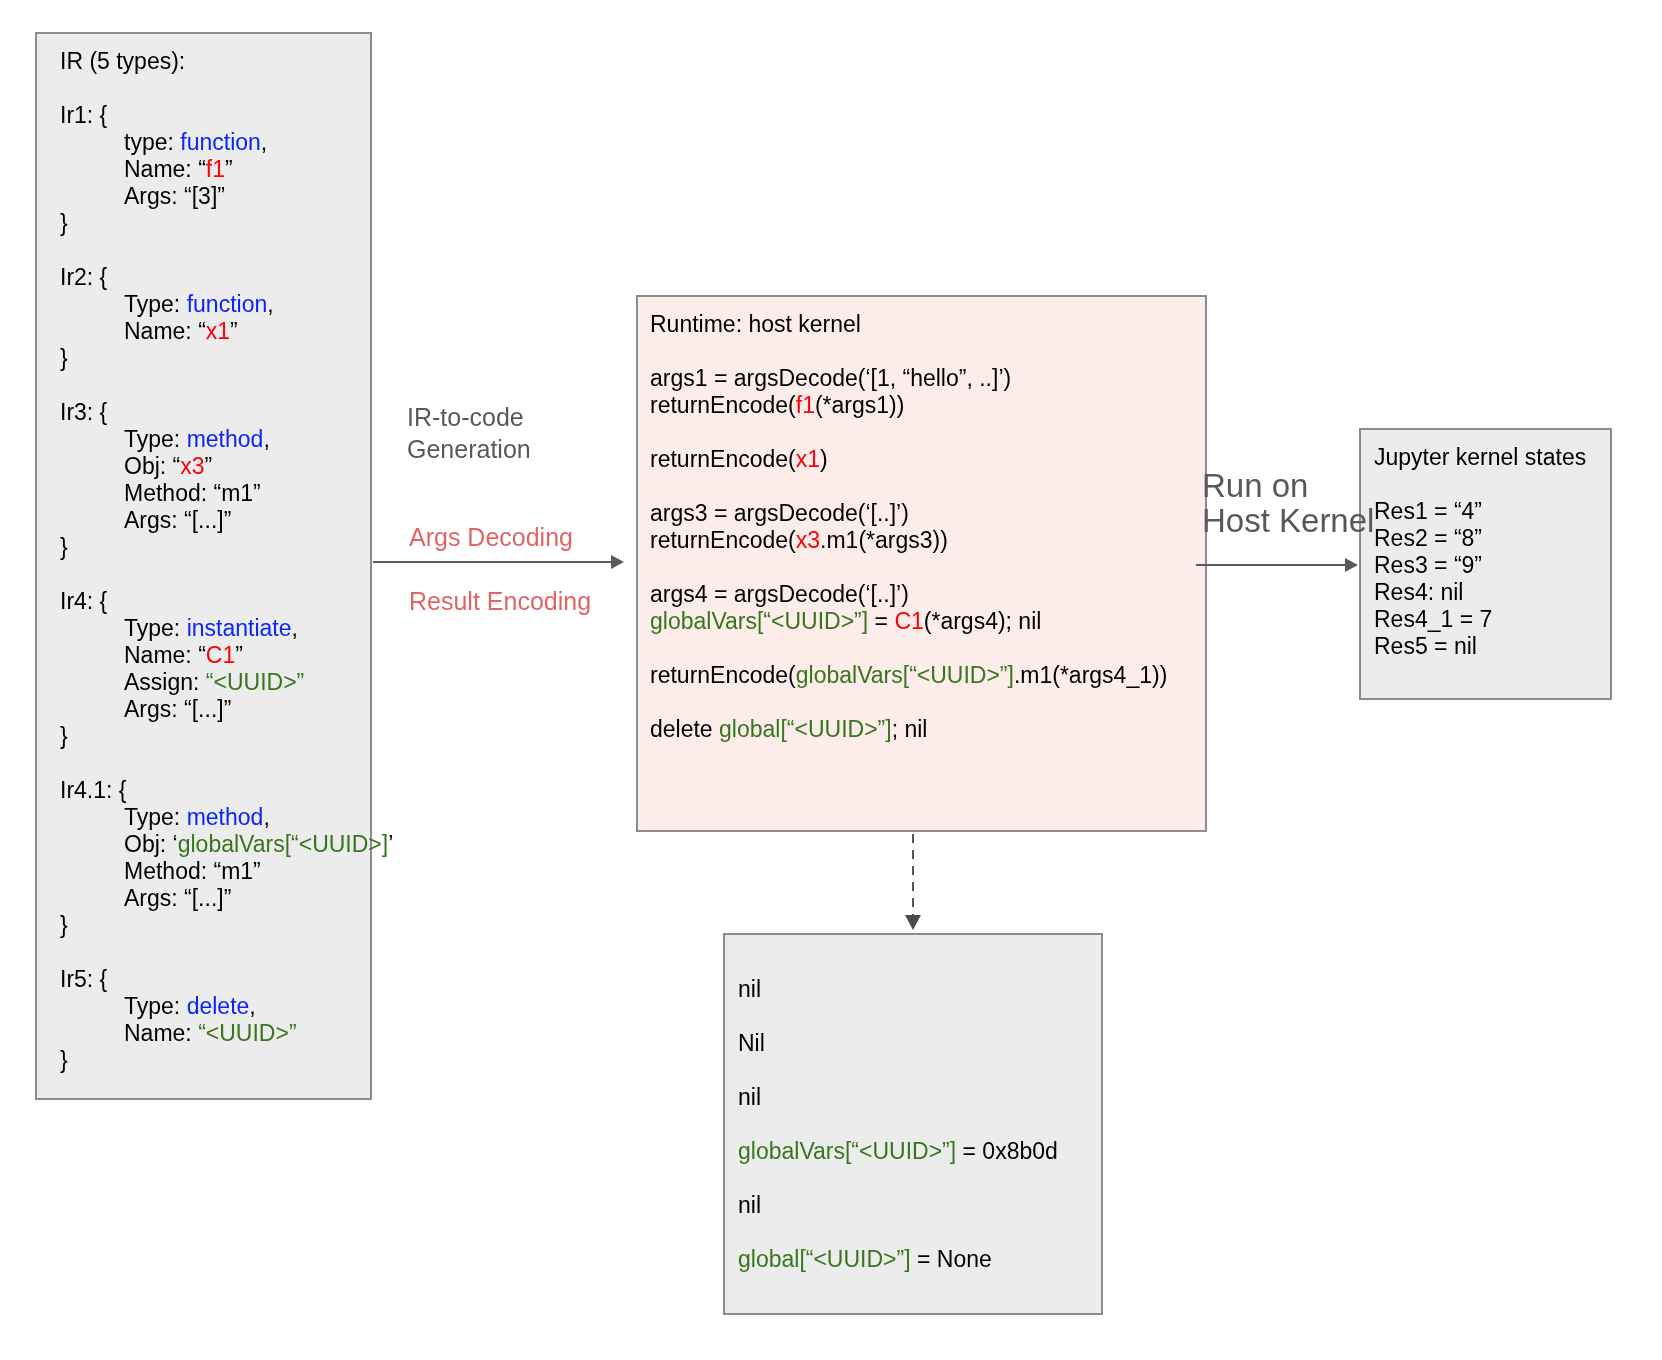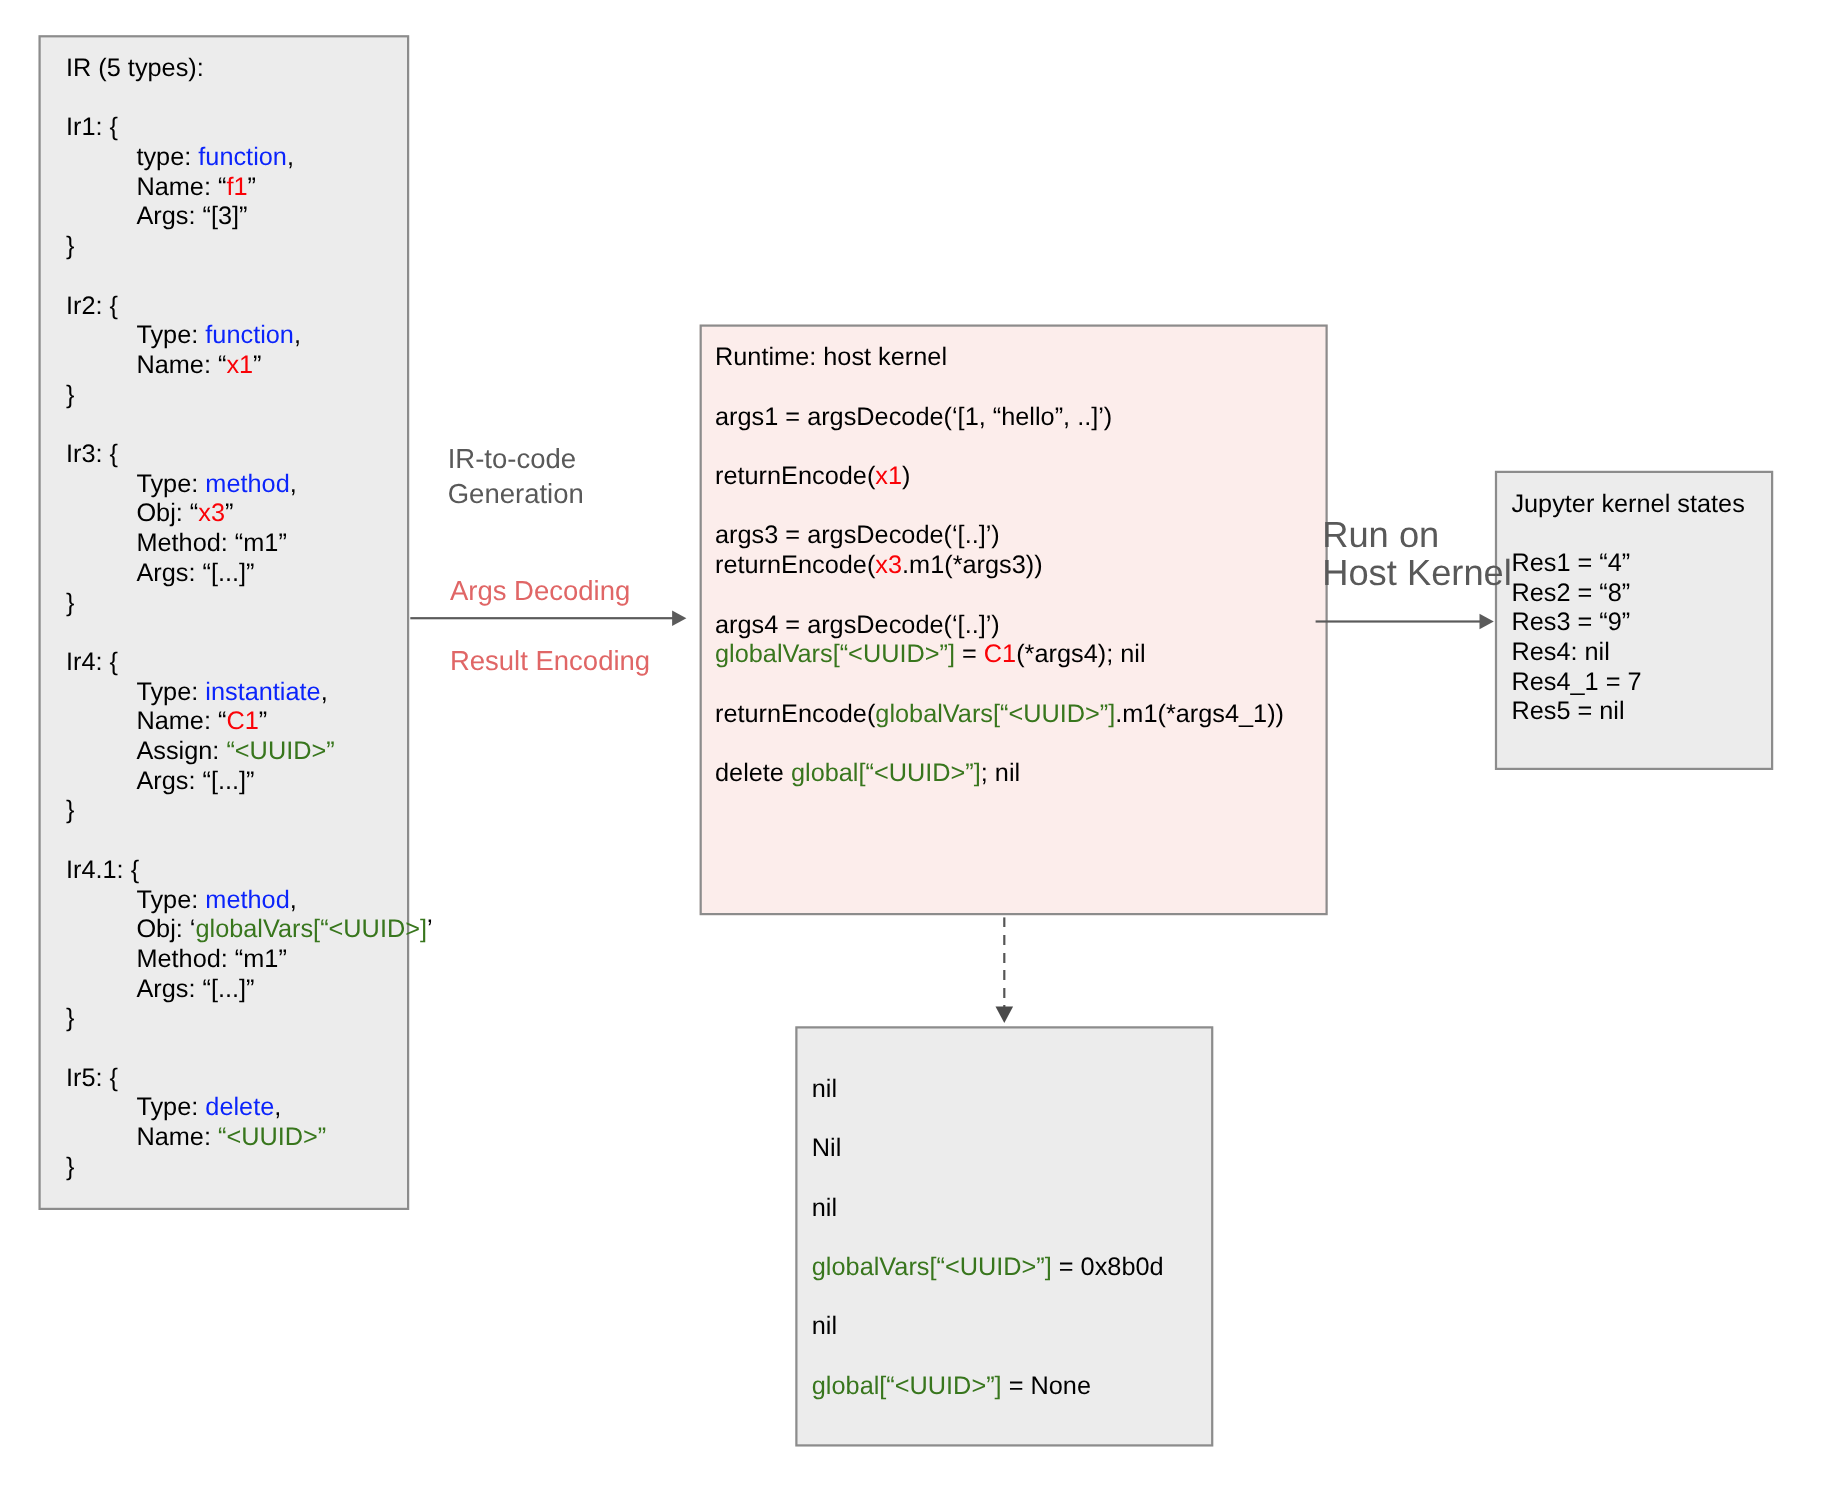--- a/index.html
+++ b/index.html
@@ -99,20 +99,21 @@
       <div class="ln"><span>Ir5: {</span></div>
       <div class="ln ind"><span>Type: </span><span class="blue">delete</span><span>,</span></div>
       <div class="ln ind"><span>Name: </span><span class="green">“&lt;UUID&gt;”</span></div>
       <div class="ln"><span>}</span></div>
     </div>
 
   <div id="runtime-box" class="box pink-fill">
       <div class="ln"><span>Runtime: host kernel</span></div>
       <div class="ln">&nbsp;</div>
       <div class="ln"><span>args1 = </span><span class="bold">argsDecode</span><span>(‘[1, “hello”, ..]’)</span></div>
+      <div class="ln"><span class="bold">returnEncode</span><span>(</span><span class="red">f1</span><span>(*args1))</span></div>
       <div class="ln">&nbsp;</div>
       <div class="ln"><span class="bold">returnEncode</span><span>(</span><span class="red">x1</span><span>)</span></div>
       <div class="ln">&nbsp;</div>
       <div class="ln"><span>args3 = </span><span class="bold">argsDecode</span><span>(‘[..]’)</span></div>
       <div class="ln"><span class="bold">returnEncode</span><span>(</span><span class="red">x3</span><span>.m1(*args3))</span></div>
       <div class="ln">&nbsp;</div>
       <div class="ln"><span>args4 = </span><span class="bold">argsDecode</span><span>(‘[..]’)</span></div>
       <div class="ln"><span class="green">globalVars[“&lt;UUID&gt;”]</span><span> = </span><span class="red">C1</span><span>(*args4); nil</span></div>
       <div class="ln">&nbsp;</div>
       <div class="ln"><span class="bold">returnEncode</span><span>(</span><span class="green">globalVars[“&lt;UUID&gt;”]</span><span>.m1(*args4_1))</span></div>

